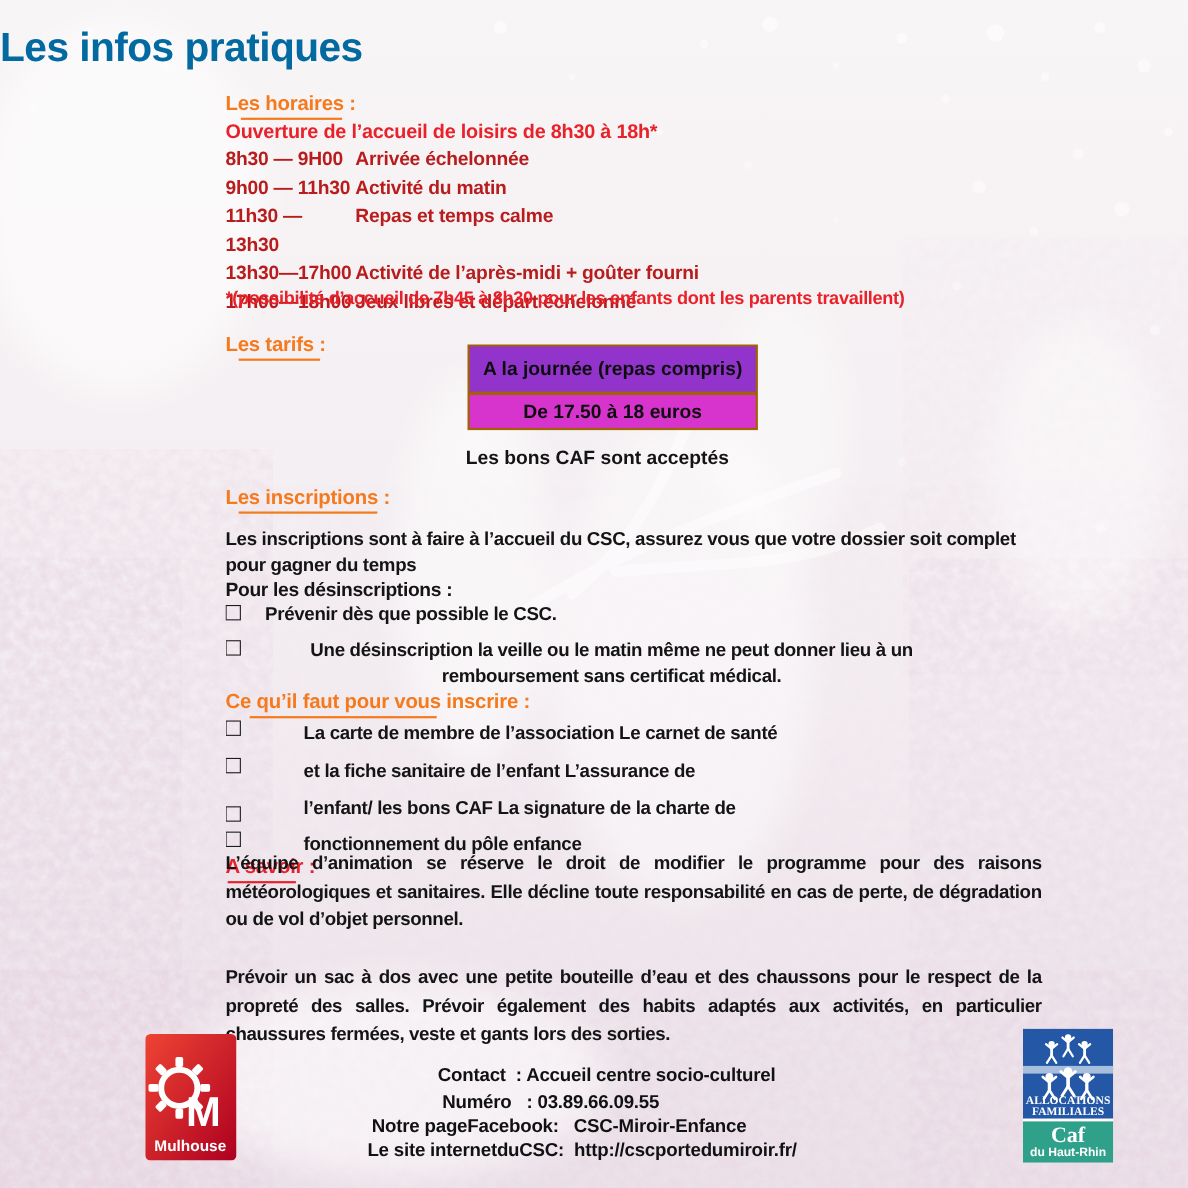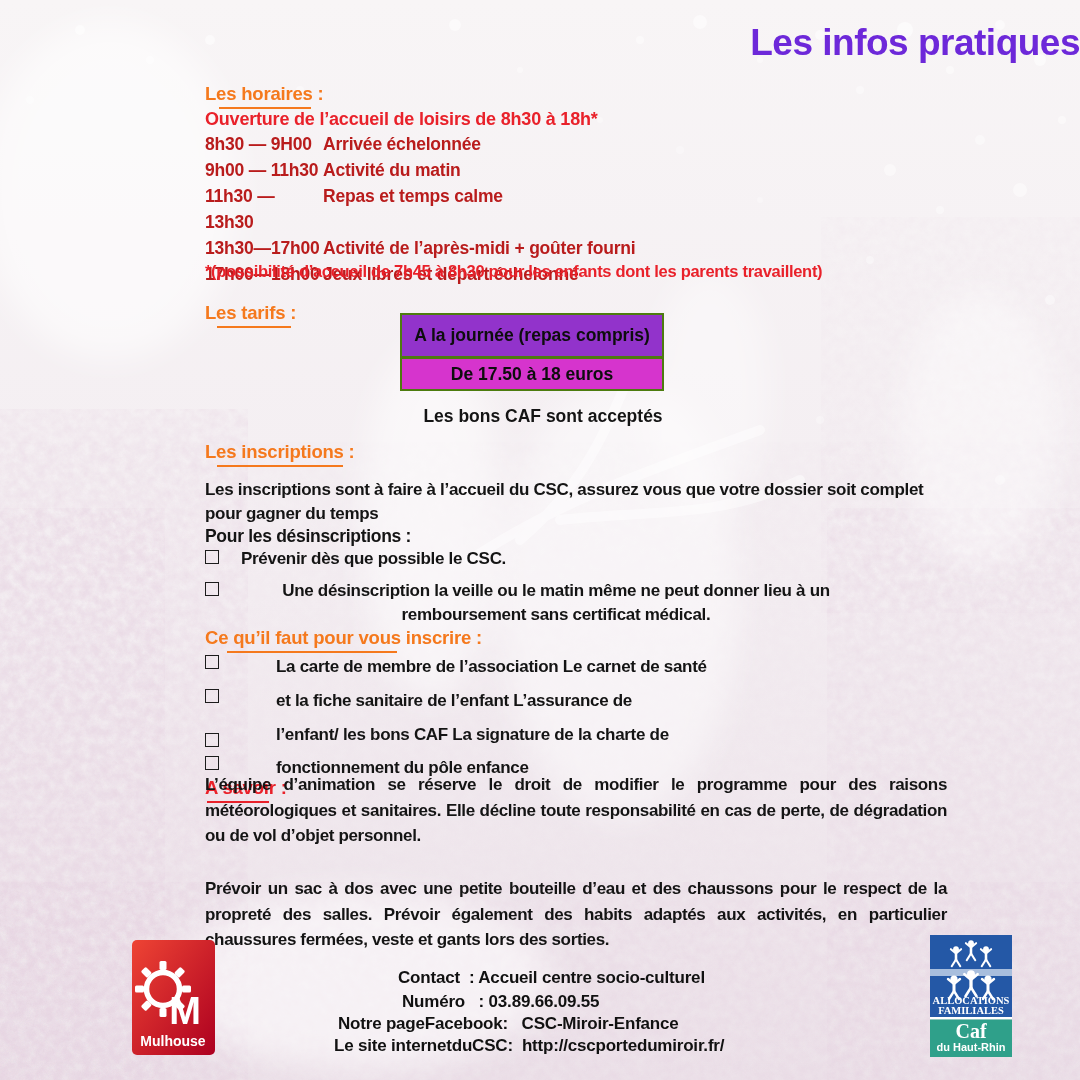--- a/index.html
+++ b/index.html
@@ -2,41 +2,41 @@
 <html><head>
 <meta charset="utf-8">
 <style>
   html,body{margin:0;padding:0;}
   body{width:1080px;height:1080px;position:relative;overflow:hidden;
        font-family:"Liberation Sans", sans-serif;background:#f6f2f4;}
   .stage{position:absolute;inset:0;width:1080px;height:1080px;}
   .bg{position:absolute;inset:0;z-index:0;}
   .abs{position:absolute;z-index:2;}
 
-  .title{left:0;top:22px;width:1080px;text-align:right;
-         font-size:37px;font-weight:bold;color:#6d28d9;letter-spacing:-0.5px;}
+  .title{left:0;top:22px;width:1080px;text-align:left;
+         font-size:37px;font-weight:bold;color:#0369a1;letter-spacing:-0.5px;}
 
   .sec-head{font-size:18.5px;font-weight:bold;color:#f5791d;letter-spacing:-0.2px;}
   .sec-head::after{content:"";display:block;height:2px;background:currentColor;margin-top:2px;}
   .h-horaires{left:205px;top:83px;}   .h-horaires::after{width:92px;margin-left:14px;}
   .h-tarifs{left:205px;top:302px;}    .h-tarifs::after{width:74px;margin-left:12px;}
   .h-inscriptions{left:205px;top:441px;} .h-inscriptions::after{width:126px;margin-left:12px;}
   .h-inscrire{left:205px;top:627px;}  .h-inscrire::after{width:170px;margin-left:22px;}
   .h-asavoir{left:205px;top:777px;color:#e9212a;} .h-asavoir::after{width:62px;margin-left:2px;}
 
   .red-line{color:#e9212a;font-weight:bold;font-size:18px;letter-spacing:-0.2px;white-space:nowrap;}
   .subtitle{left:205px;top:109px;}
   .note{left:205px;top:262px;font-size:16.5px;letter-spacing:-0.3px;}
 
   .schedule{left:205px;top:131px;color:#b91c1c;font-size:17.5px;font-weight:bold;letter-spacing:-0.2px;}
   .schedule .row{display:flex;line-height:26px;}
   .schedule .t{width:118px;flex:none;}
   .schedule .a{white-space:nowrap;}
 
-  .tarif-wrap{left:400px;top:313px;background:#4d7c0f;padding:2px;width:260px;}
+  .tarif-wrap{left:425px;top:313px;background:#a16207;padding:2px;width:260px;}
   .tarif-box{width:100%;text-align:center;font-weight:bold;color:#0d0d0d;font-size:17.5px;}
   .tarif-box.day{background:#9233cb;line-height:41px;margin-bottom:3px;}
   .tarif-box.price{background:#d634cd;line-height:30px;}
   .caf-note{left:543px;top:406px;transform:translateX(-50%);white-space:nowrap;
             font-size:17.5px;font-weight:bold;color:#141414;}
 
   .body-text{color:#141414;font-weight:bold;font-size:17px;letter-spacing:-0.3px;line-height:24px;}
   .intro{left:205px;top:478px;width:740px;}
   .deslabel{left:205px;top:524px;font-size:17.5px;}
   .check-item{display:flex;align-items:flex-start;}

